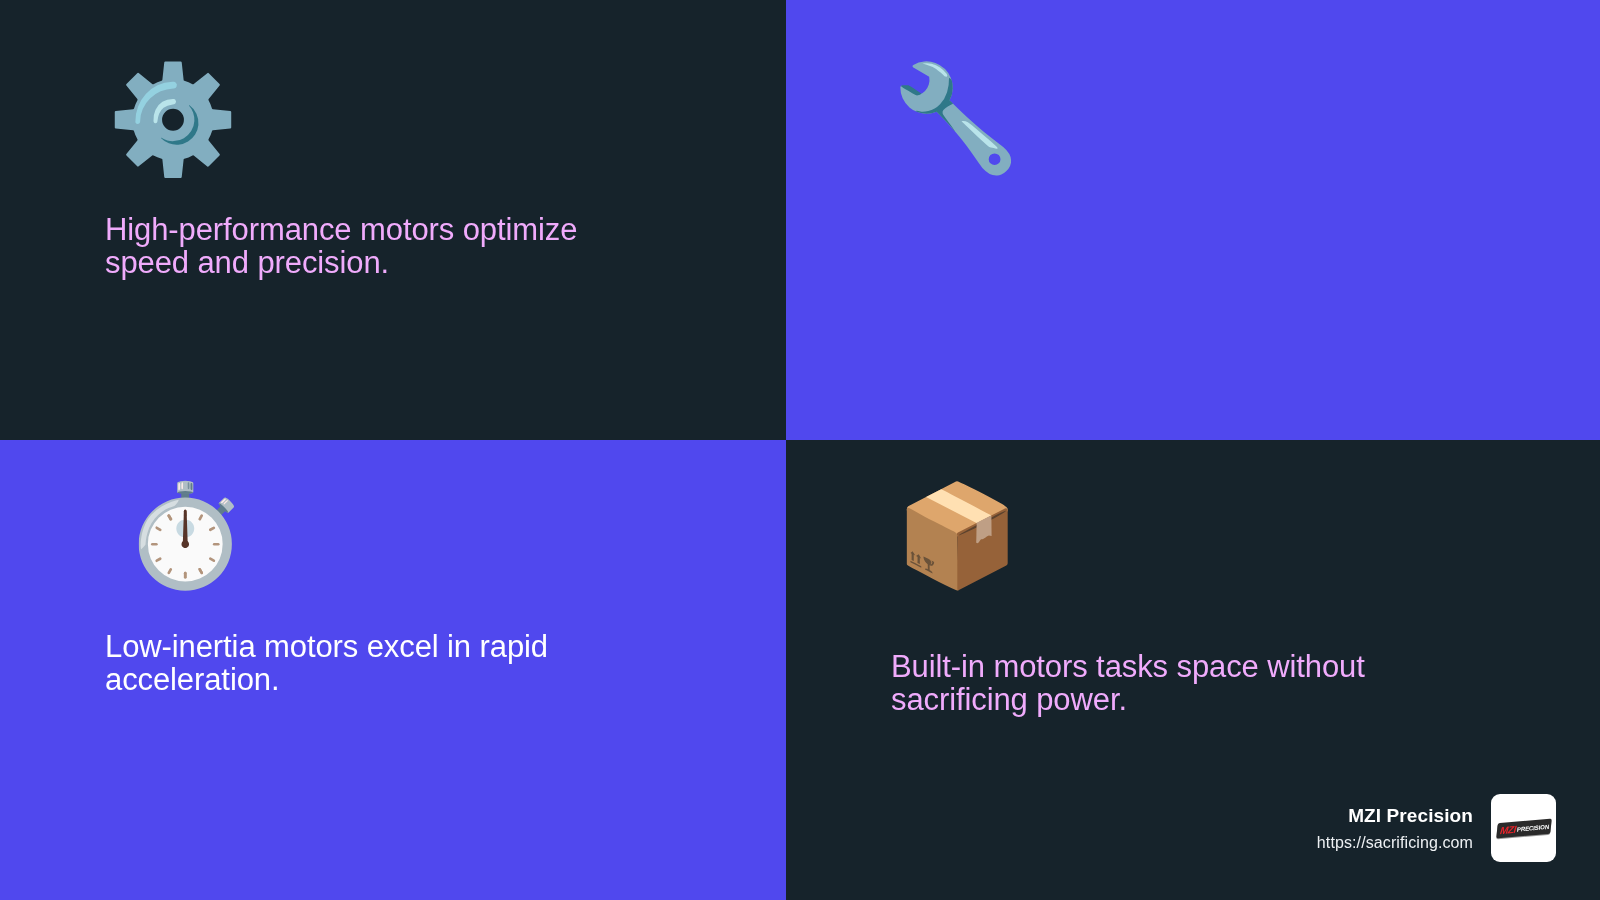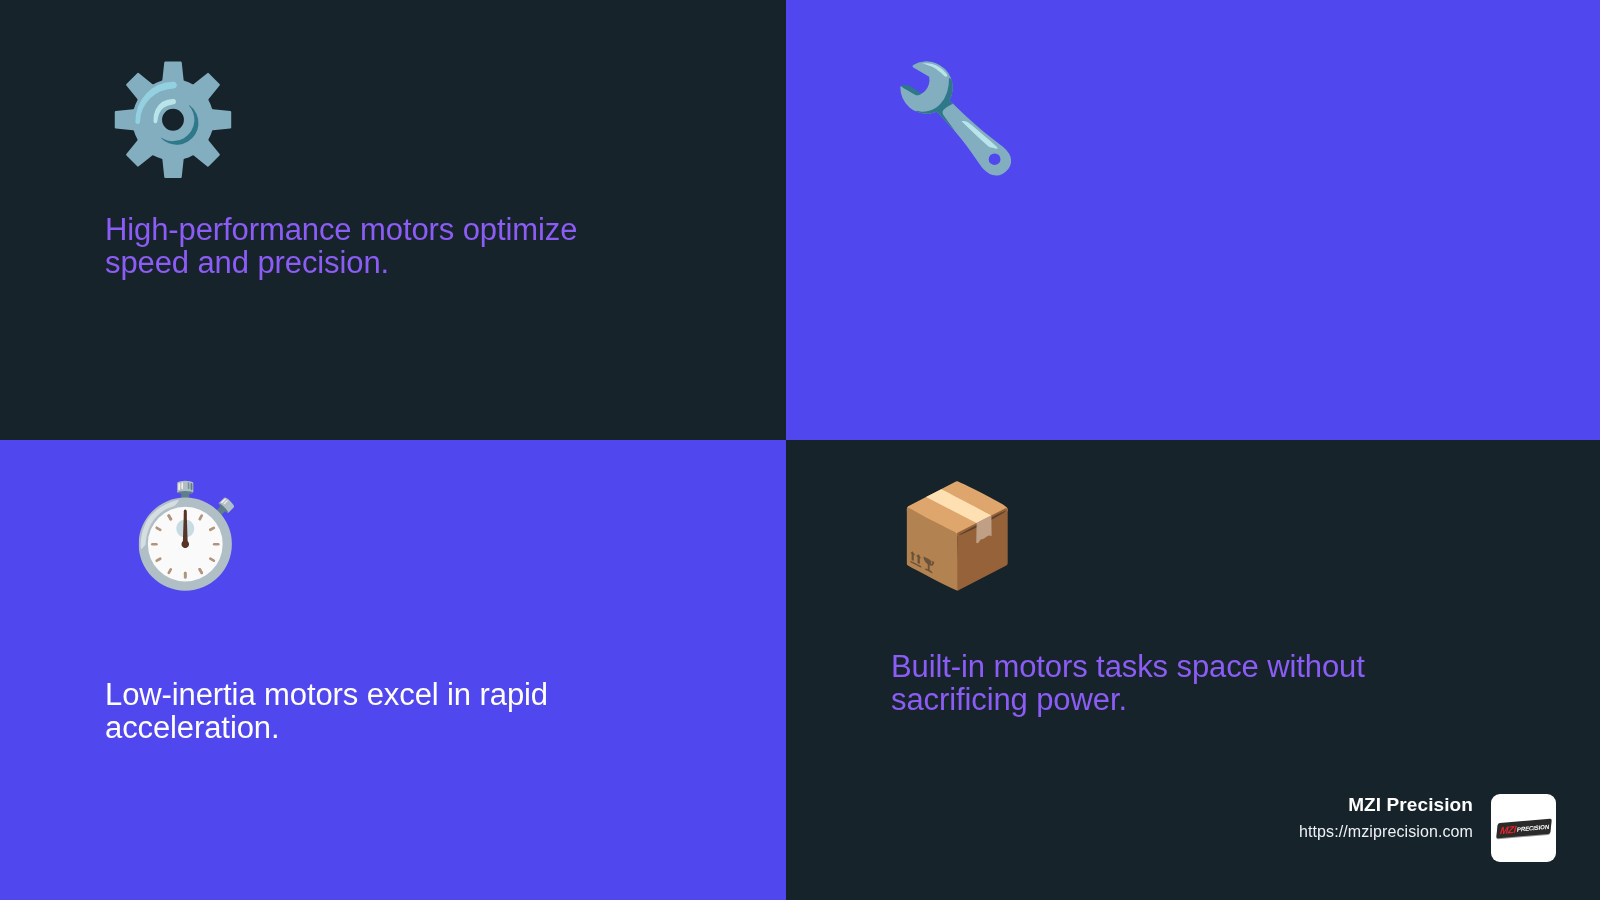--- a/index.html
+++ b/index.html
@@ -46,31 +46,32 @@
     font-size:31px;
     line-height:1.06;
     letter-spacing:-0.1px;
     font-weight:400;
     max-width:540px;
     white-space:pre-line;
   }
   .panel.q2 .caption,
   .panel.q3 .caption { color:#ffffff; max-width:580px; }
   .panel.q1 .caption,
-  .panel.q4 .caption { color:#8b5cf6; }
+  .panel.q4 .caption { color:#f0abfc; }
 
-  .panel.q3 .caption { margin-top:76px; }
+  .panel.q3 .caption { margin-top:28px; }
   .panel.q4 .caption { margin-top:48px; }
 
   
   .brand {
     position:absolute;
     right:44px;
     bottom:38px;
     display:flex;
+    align-items:center;
     gap:18px;
   }
   .brand-text {
     display:flex;
     flex-direction:column;
     align-items:flex-end;
     gap:7px;
   }
   .brand-name {
     color:#ffffff;
@@ -144,21 +145,21 @@
   </div>
 
   <div class="panel dark q4">
     <span class="emoji">📦</span>
     <div class="caption">Built-in motors tasks space without
 sacrificing power.</div>
 
     <div class="brand">
       <div class="brand-text">
         <div class="brand-name">MZI Precision</div>
-        <div class="brand-url">https://mziprecision.com</div>
+        <div class="brand-url">https://sacrificing.com</div>
       </div>
       <div class="brand-logo">
         <div class="logo-banner">
           <span class="logo-mzi">MZI</span>
           <span class="logo-precision">PRECISION</span>
         </div>
       </div>
     </div>
   </div>
 

